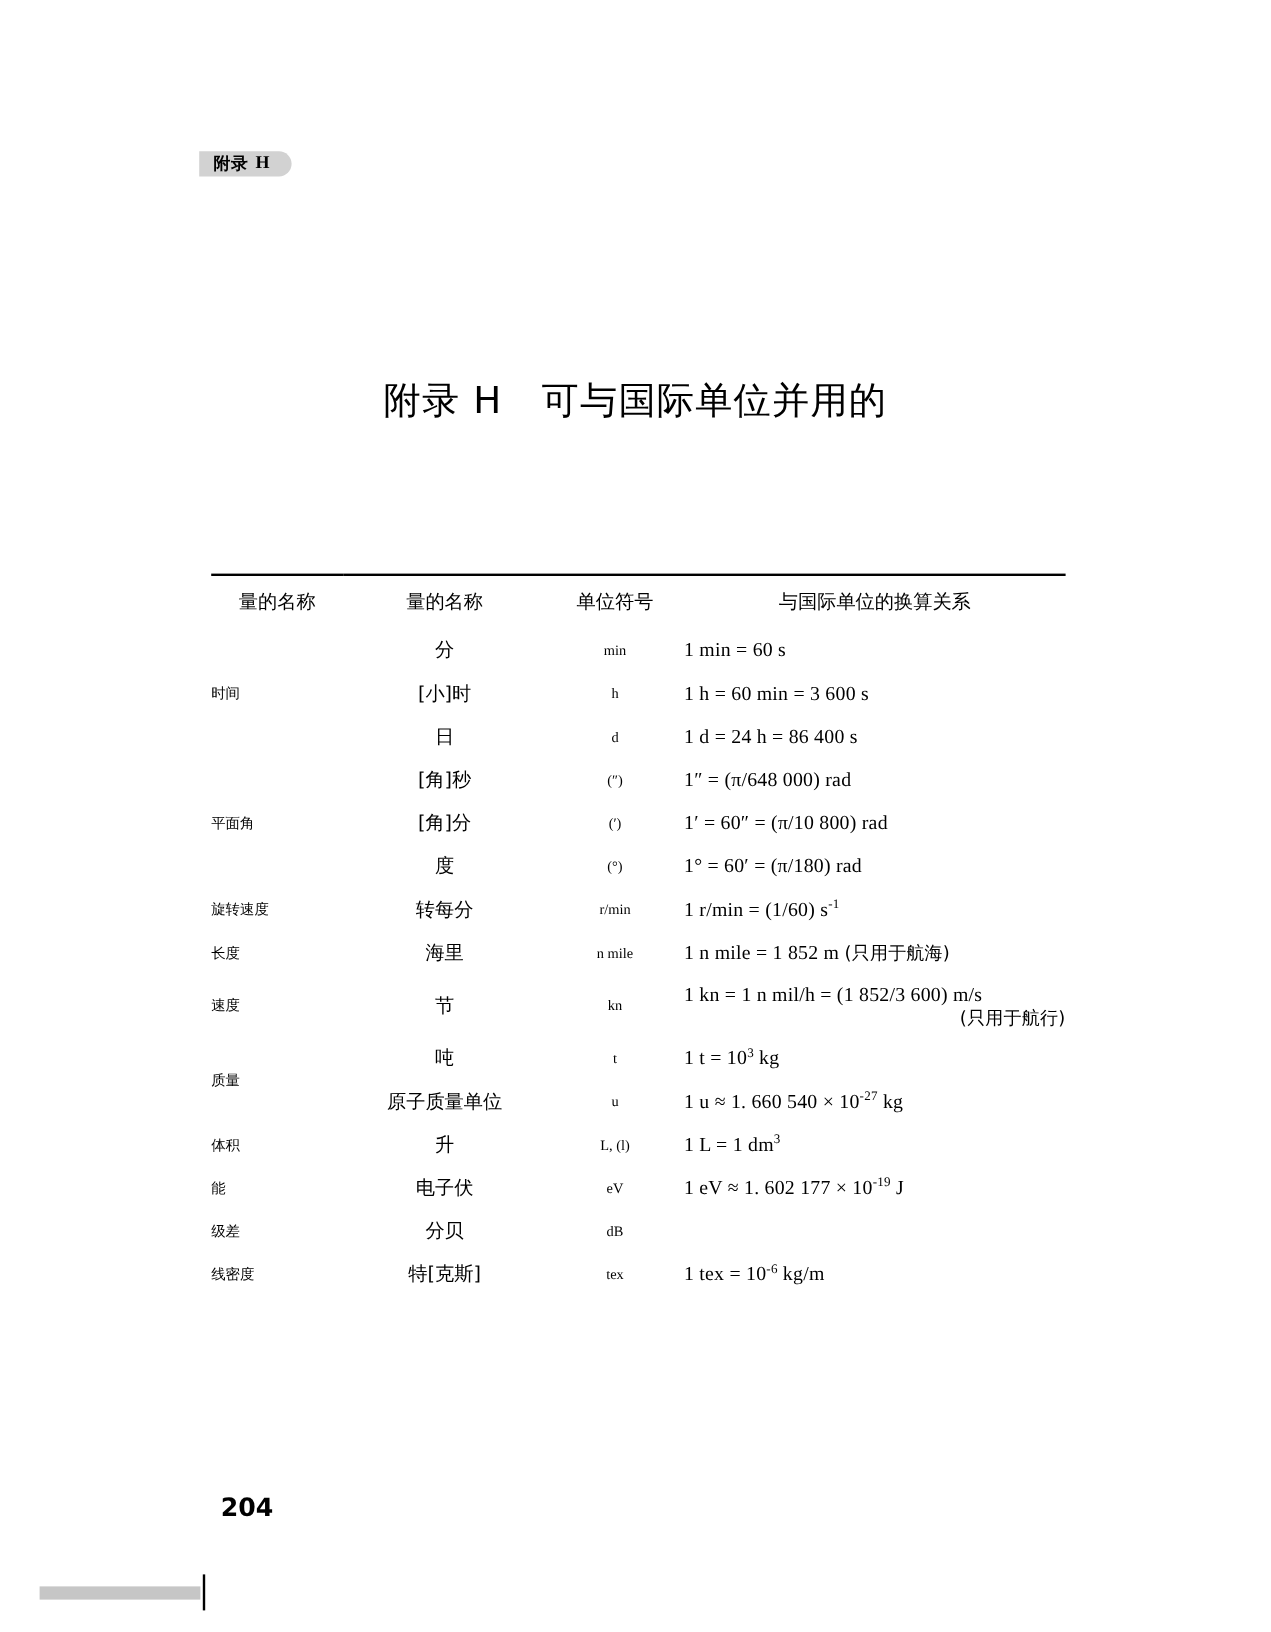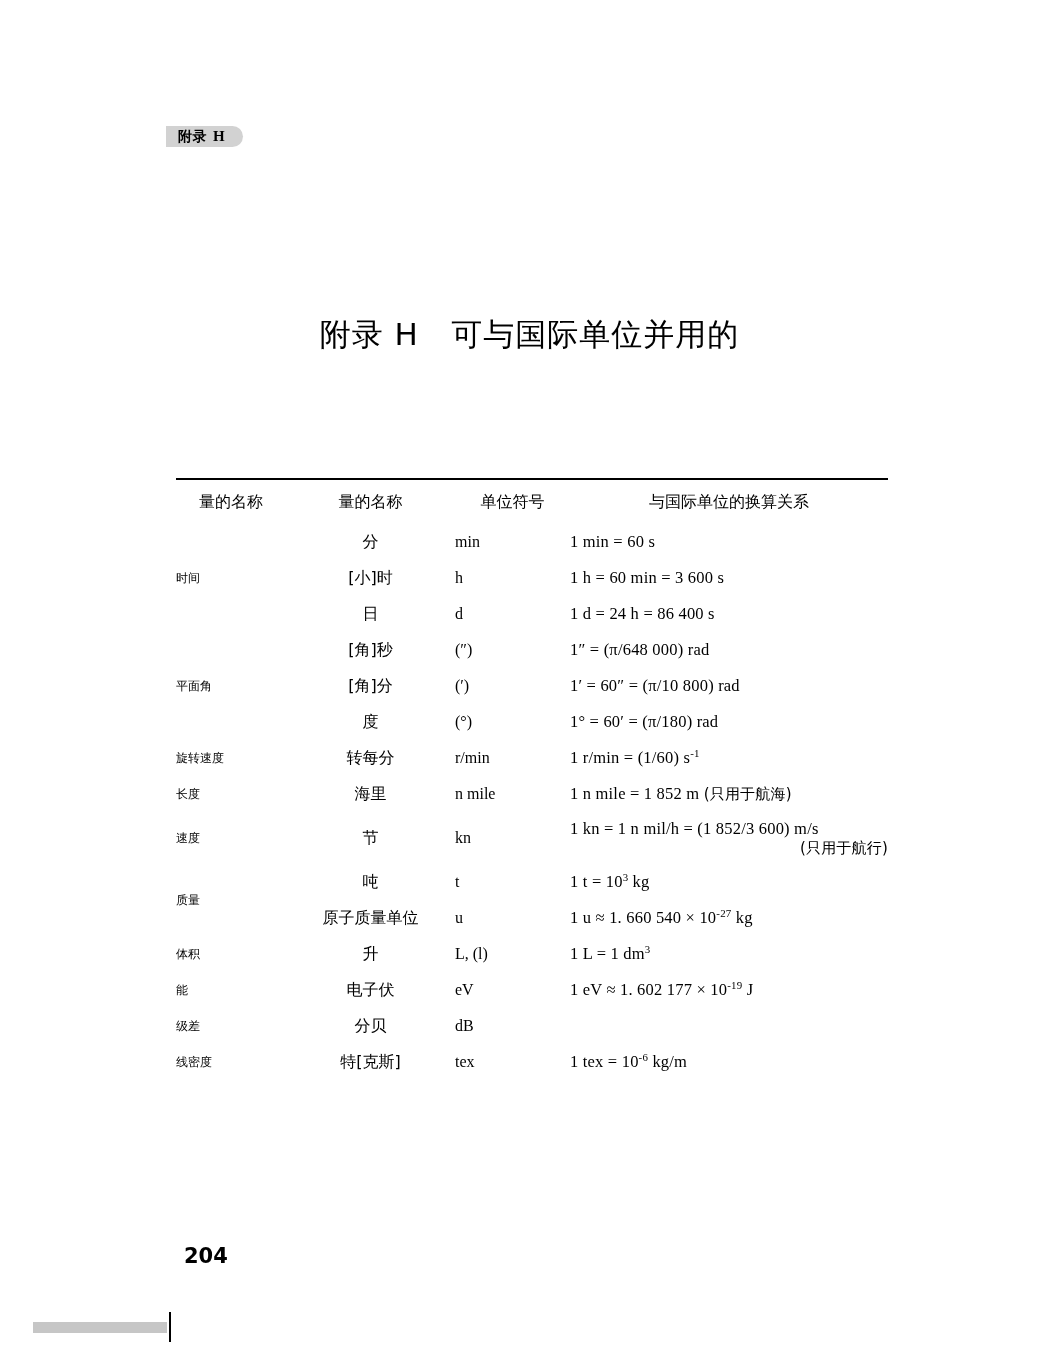--- a/index.html
+++ b/index.html
@@ -93,22 +93,23 @@
     font-size: 12px;
     border-right: 1px solid #000;
   }
   .name-cell {
     text-align: center;
     font-family: "DejaVu Sans", sans-serif;
     font-size: 16px;
     border-right: 1px solid #000;
   }
   .sym-cell {
-    font-family: "Liberation Serif", "DejaVu Serif", serif;
-    font-size: 16px;
+    text-align: center;
+    font-family: "Liberation Serif", "DejaVu Serif", serif;
+    font-size: 12px;
     border-right: 1px solid #000;
   }
   .rel-cell {
     text-align: left;
     padding-left: 10px;
     font-family: "Liberation Serif", "DejaVu Serif", serif;
     font-size: 16.5px;
     letter-spacing: 0.2px;
   }
   .rel-cell .cn { font-family: "DejaVu Sans", sans-serif; font-size: 15px; text-align: right; }

